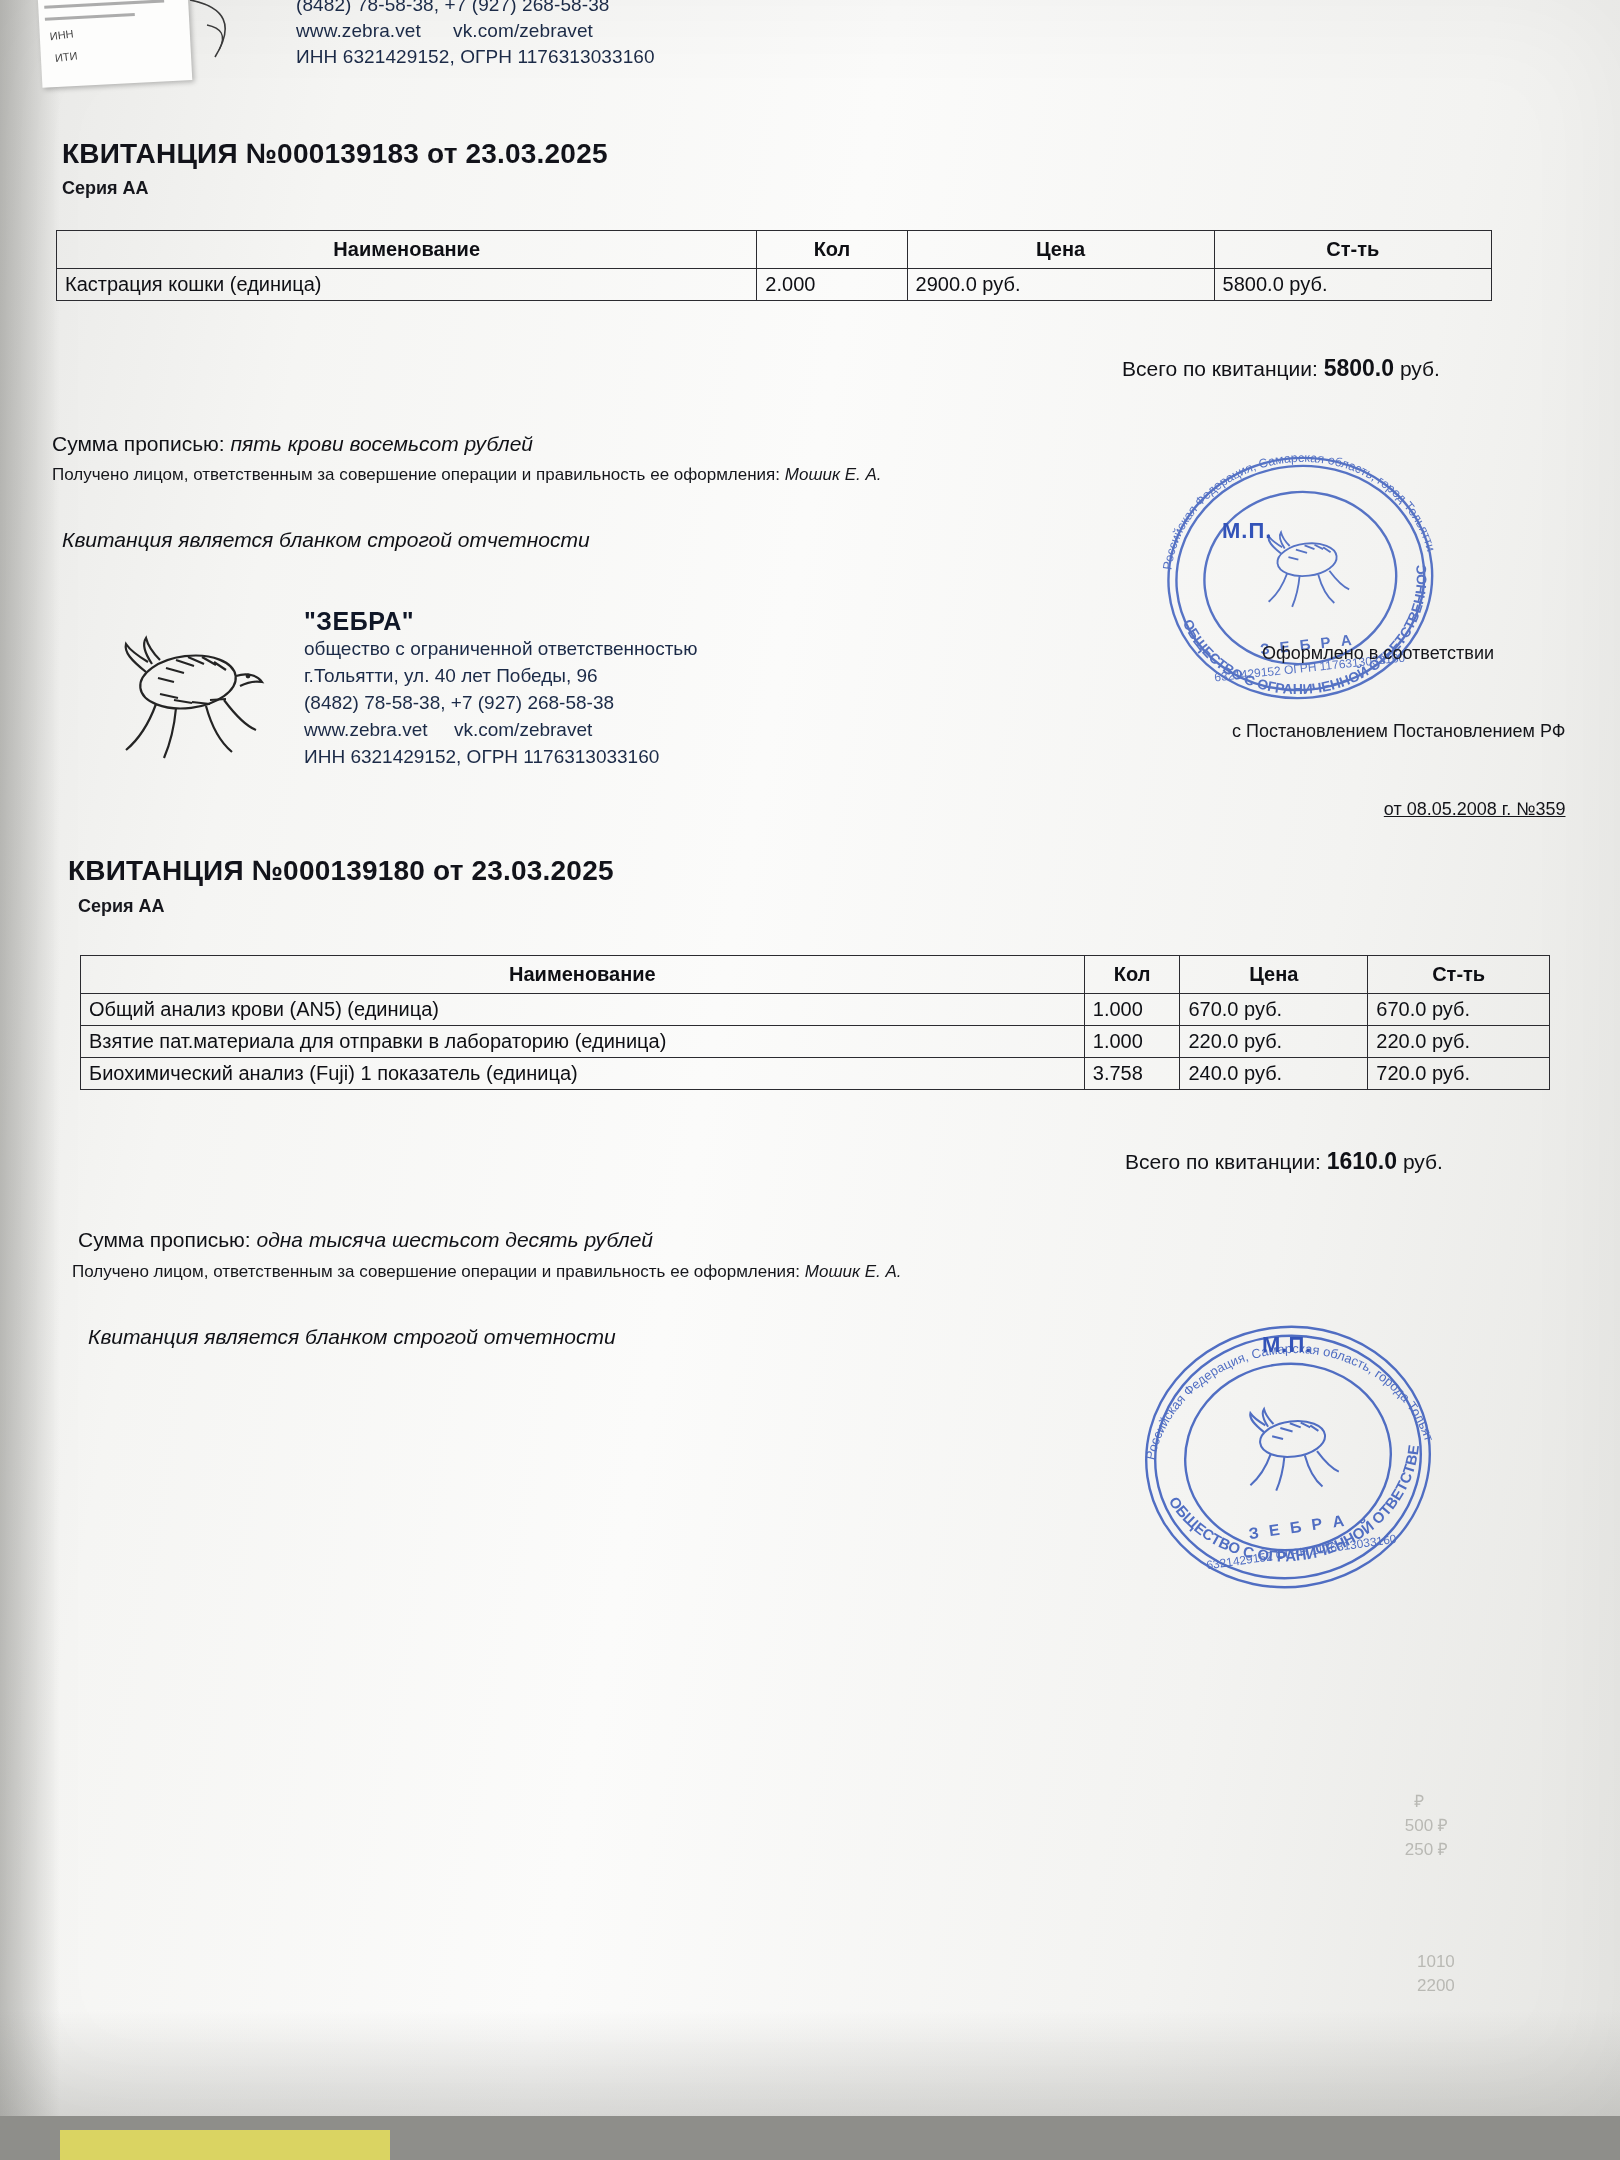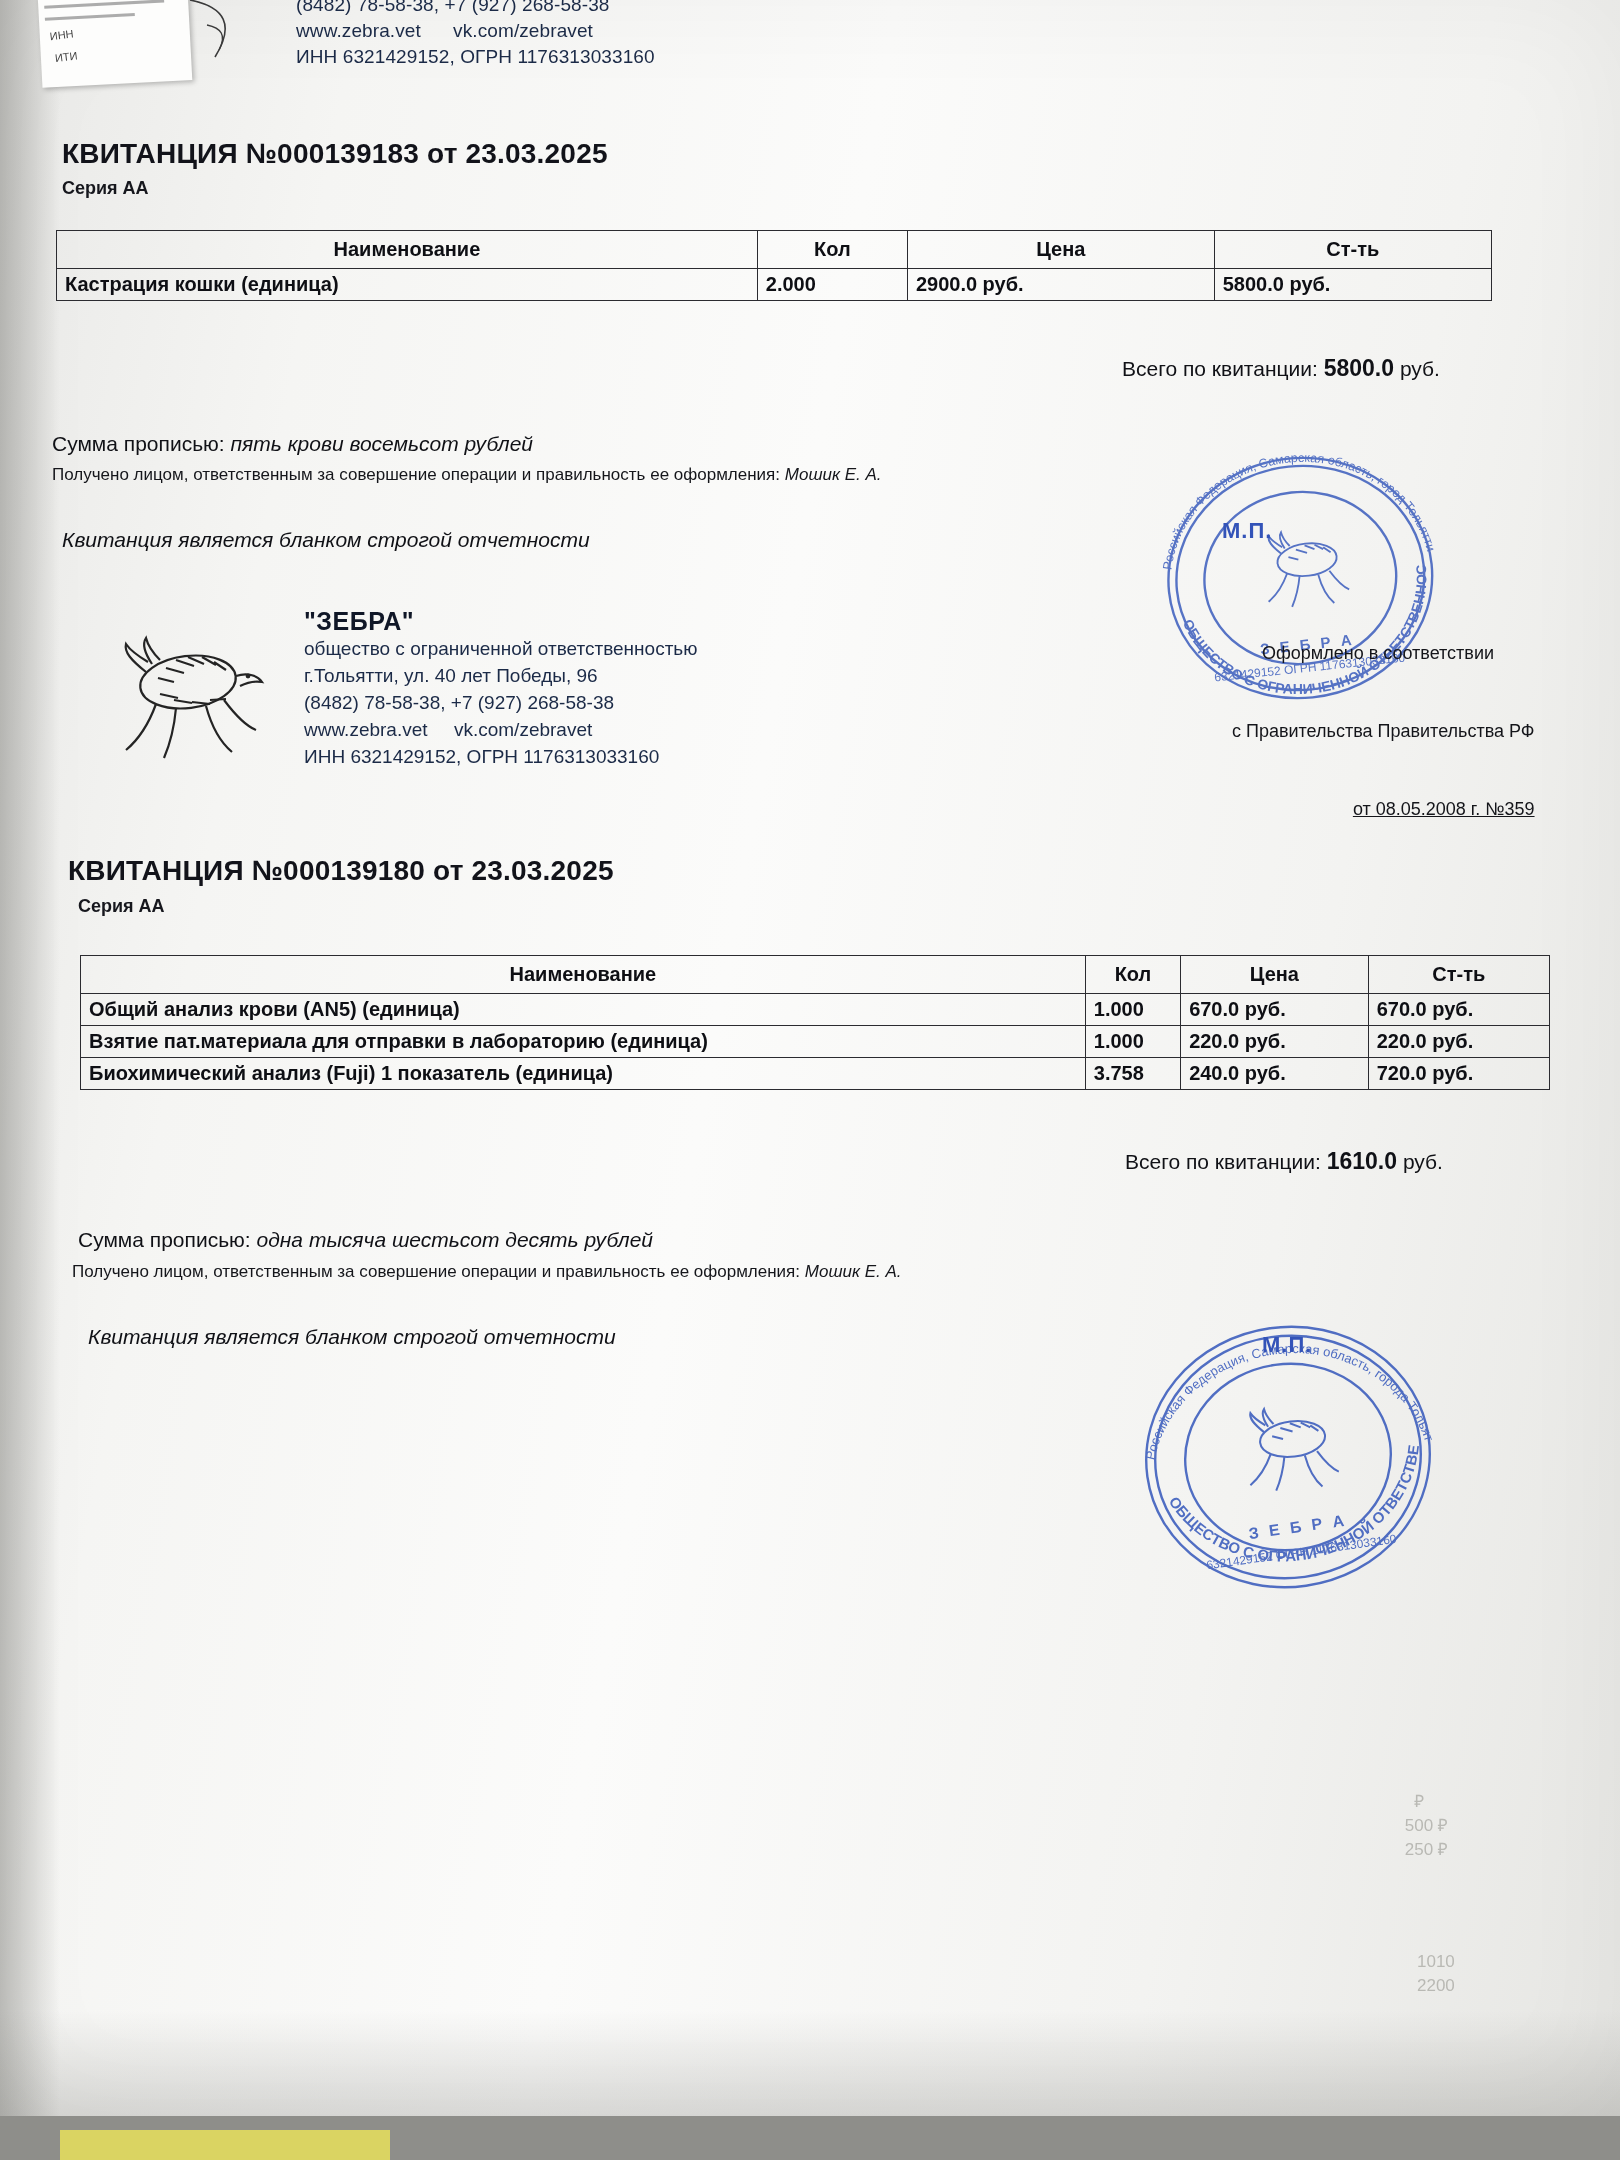--- a/index.html
+++ b/index.html
@@ -118,21 +118,21 @@
 
   table.items {
     position: absolute;
     border-collapse: collapse;
     font-size: 20px;
     color: #0e0f14;
   }
   table.items th, table.items td {
     border: 1.6px solid #2b2b30;
     padding: 4px 8px;
-    font-weight: bold;
+    font-weight: normal;
     white-space: nowrap;
   }
   table.items th {
     font-weight: bold;
     text-align: center;
     font-size: 20px;
     padding: 7px 8px;
   }
   td.name { text-align: left; }
   td.qty, td.price, td.sum { text-align: left; }
@@ -334,21 +334,21 @@
       <path d="M80 98 C 78 120, 74 134, 68 148"></path>
       <path d="M110 96 C 116 118, 124 132, 136 142"></path>
       <path d="M128 90 C 140 106, 150 116, 160 120"></path>
       <path d="M62 68 l 16 4 M74 56 l 18 5 M88 49 l 16 6 M104 48 l 14 7 M118 52 l 12 8"></path>
     </g>
   </svg>
   <div class="stamp-text-mp" style="left:1222px; top:518px;">М.П.</div>
 
   <div class="gov-note" style="left:1262px; top:588px; text-align:left;">
     <div>Оформлено в соответствии</div>
-    <div style="margin-left:-30px;">с Правительства Правительства РФ</div>
+    <div style="margin-left:-30px;">с Постановлением Постановлением РФ</div>
     <div style="text-align:right;text-decoration:underline;">от 08.05.2008 г. №359</div>
   </div>
 
   <div class="rcpt-title" style="left:68px; top:855px;">КВИТАНЦИЯ №000139180 от 23.03.2025</div>
   <div class="rcpt-series" style="left:78px; top:896px;">Серия АА</div>
 
   <table class="items" style="left:80px; top:955px; width:1470px;">
     <thead>
       <tr>
         <th style="width:1035px;">Наименование</th>

